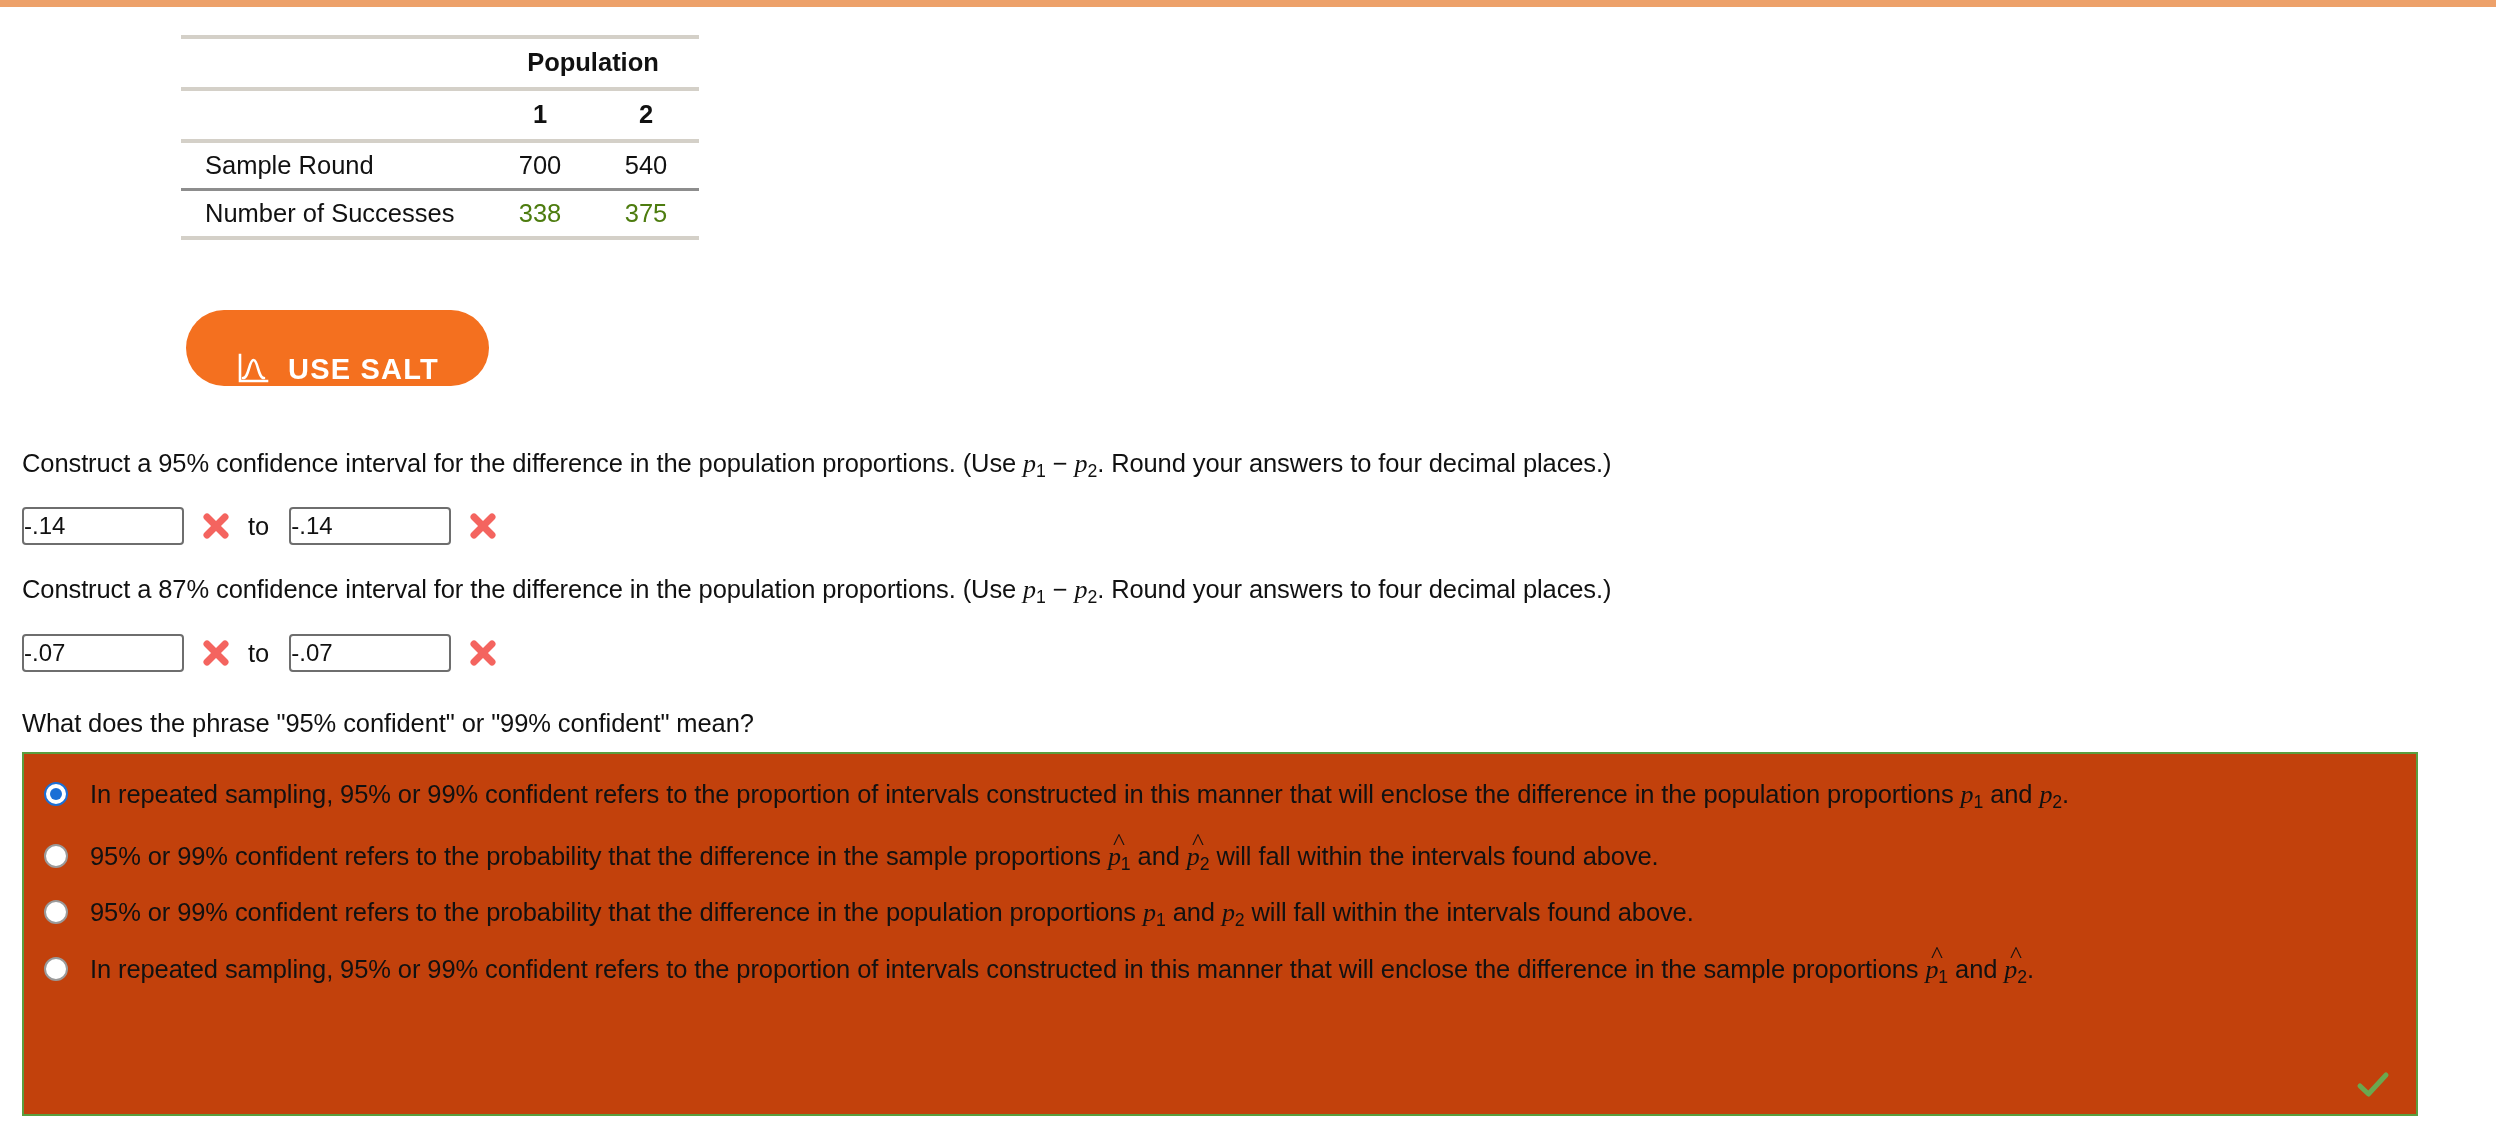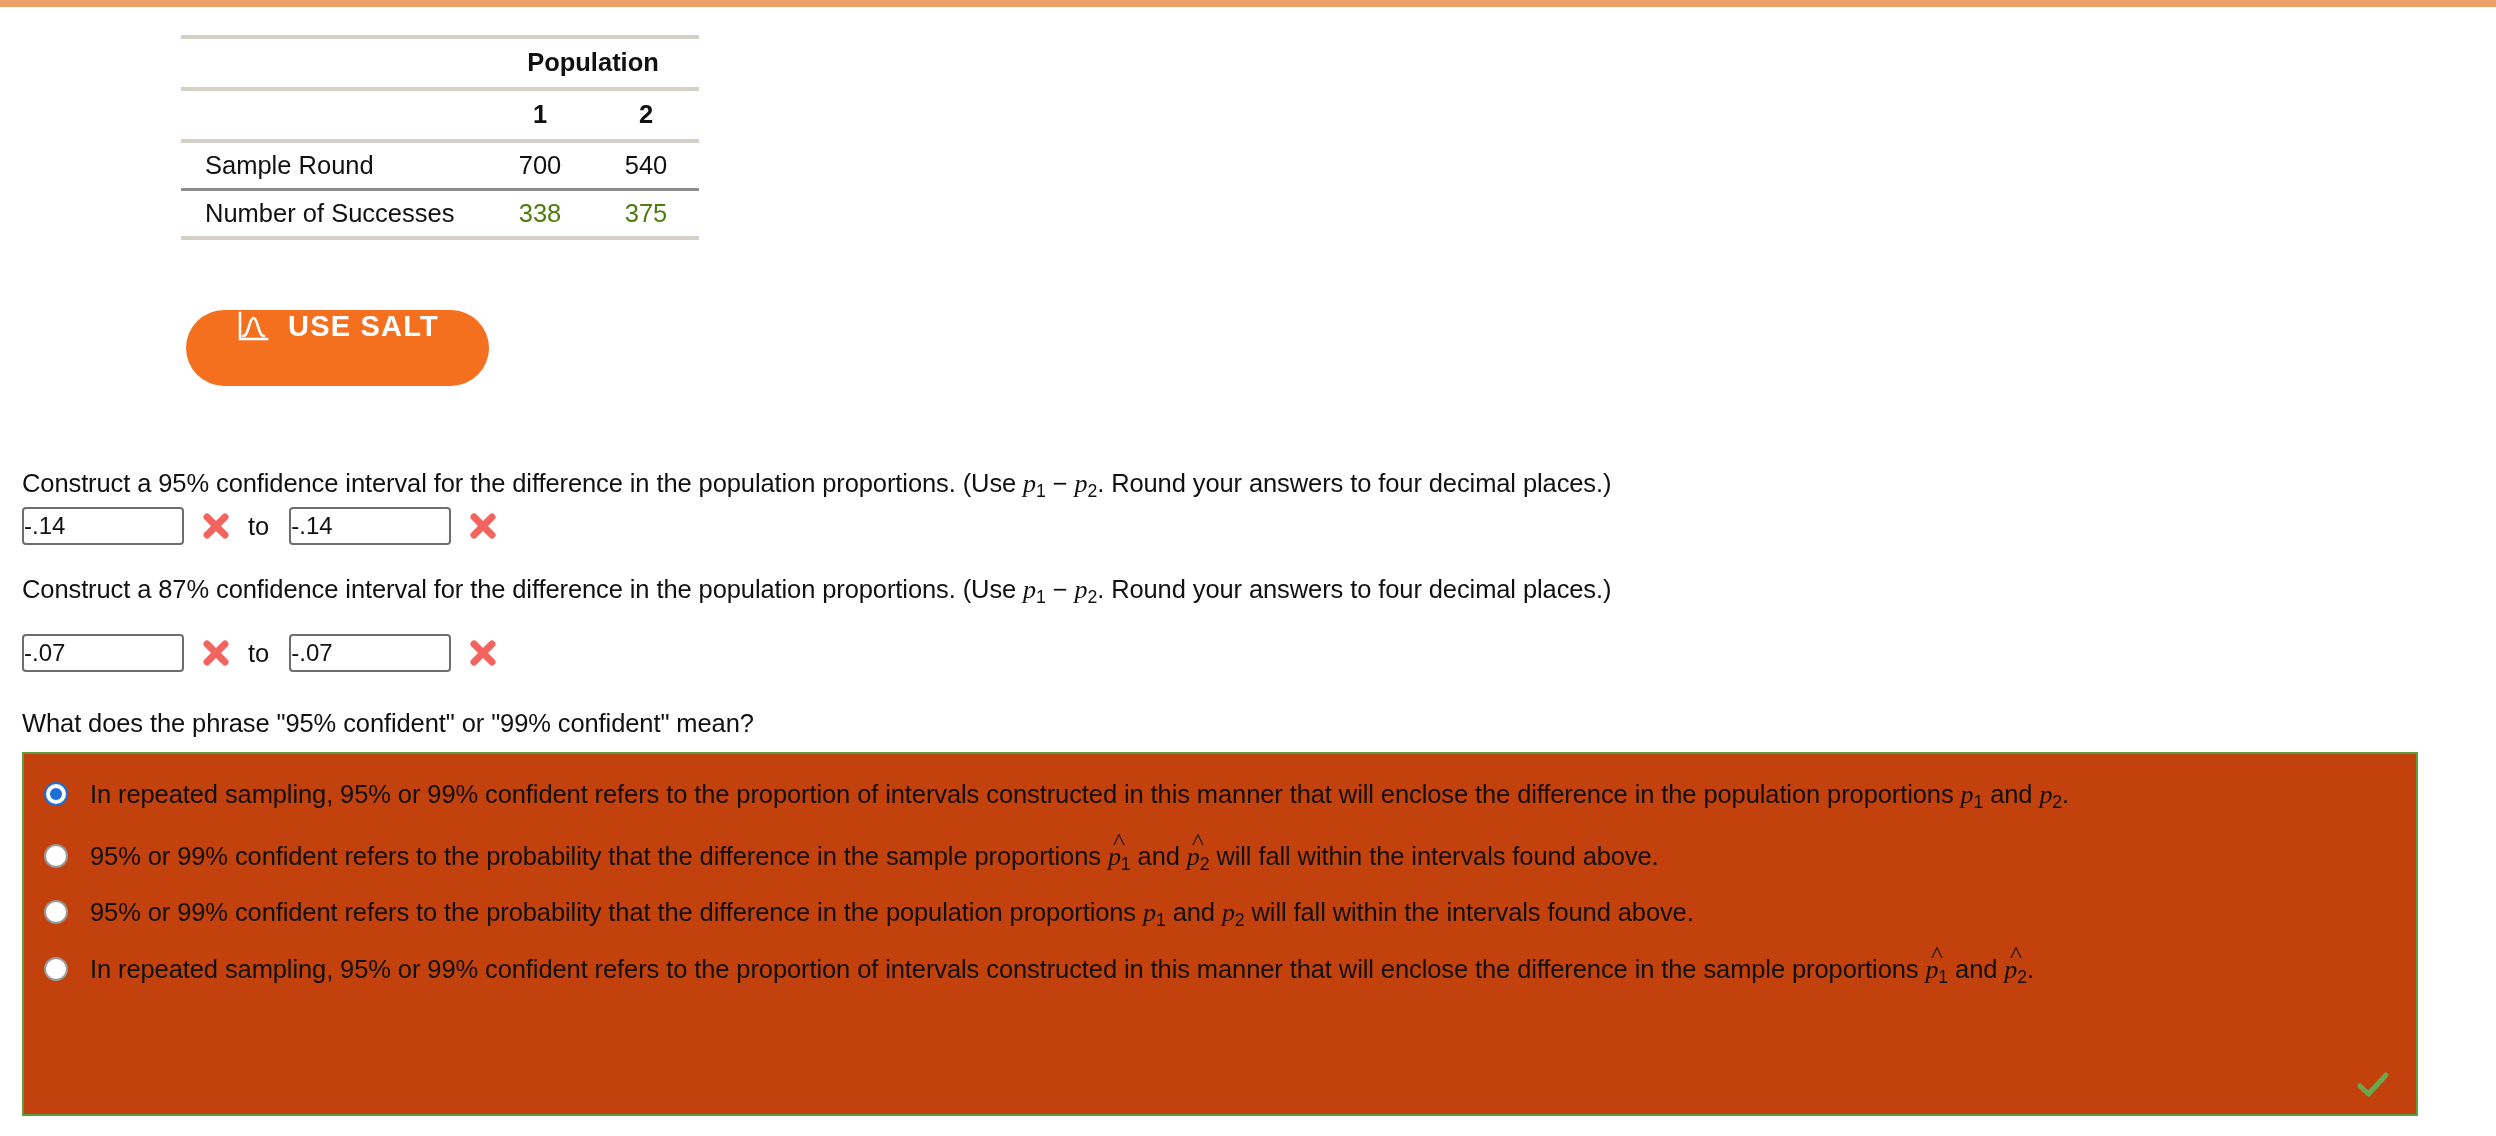--- a/index.html
+++ b/index.html
@@ -86,36 +86,36 @@
     height: 76px;
     background: #f4701f;
     border: none;
     border-radius: 38px;
     color: #ffffff;
     font-family: "Liberation Sans", sans-serif;
     font-size: 29px;
     font-weight: bold;
     letter-spacing: 1.2px;
     display: flex;
-    align-items: flex-start;
+    align-items: flex-end;
     justify-content: center;
     gap: 18px;
     cursor: pointer;
     padding: 0;
   }
   .salt-btn .glyph { display: flex; align-items: center; }
 
   
   .qtext {
     margin: 0 0 0 22px;
     font-size: 25.5px;
     line-height: 1.3;
     letter-spacing: -0.1px;
   }
-  .q1 { position: absolute; top: 460px; left: 0; }
+  .q1 { position: absolute; top: 440px; left: 0; }
   .q2 { position: absolute; top: 566px; left: 0; }
   .q3 { position: absolute; top: 700px; left: 0; }
 
   .ans-row {
     position: absolute;
     left: 22px;
     display: flex;
     align-items: center;
     font-size: 25.5px;
   }

